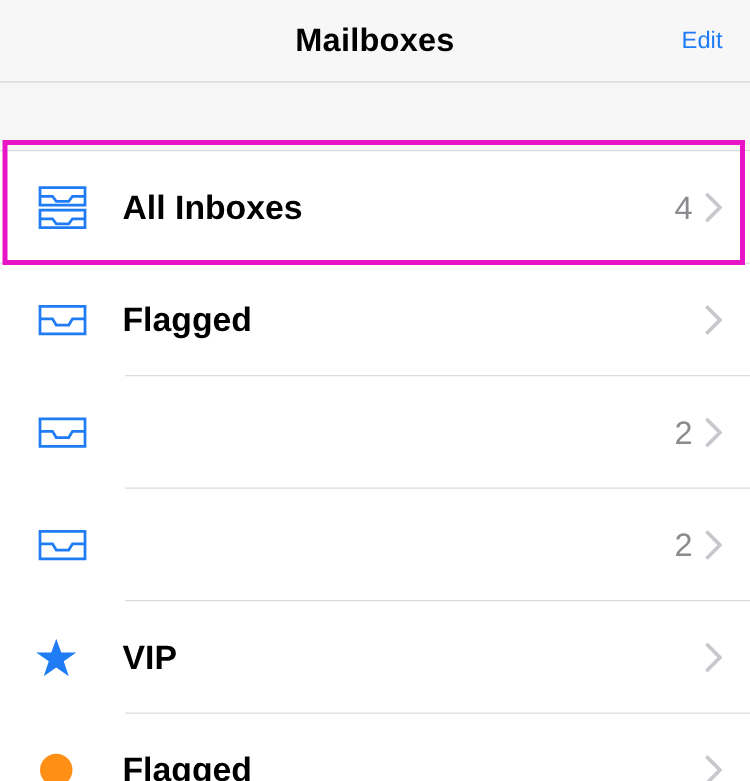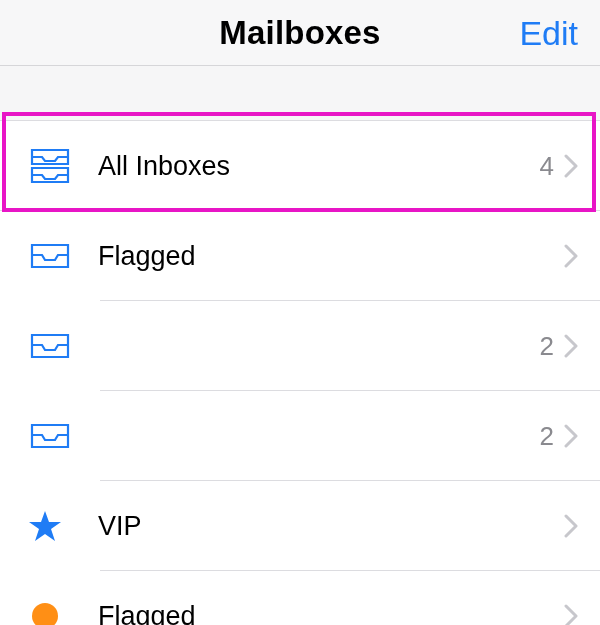--- a/index.html
+++ b/index.html
@@ -14,31 +14,31 @@
     .navbar {
       height: 66px;
       background: #f7f7f8;
       border-bottom: 1px solid #d6d6d9;
       position: relative;
       display: flex;
       align-items: center;
       justify-content: center;
     }
     .navbar-title {
-      font-size: 33px;
+      font-size: 26px;
       font-weight: 600;
       letter-spacing: 0.2px;
     }
     .edit-btn {
       position: absolute;
       right: 22px;
       top: 50%;
       transform: translateY(-50%);
       color: #1f7cf5;
-      font-size: 34px;
+      font-size: 19px;
       font-weight: 400;
       cursor: pointer;
       user-select: none;
     }
     .spacer { height: 54px; }
     .list {
       background: #fff;
       border-top: 1px solid #dcdce0;
     }
     .row {
@@ -52,21 +52,21 @@
     .row .icon-wrap {
       width: 76px;
       display: flex;
       align-items: center;
       justify-content: flex-start;
       padding-left: 6px;
     }
     .row .label {
       flex: 1;
       font-size: 27px;
-      font-weight: 400;
+      font-weight: 700;
     }
     .row .count {
       font-size: 26px;
       color: #8a8a8f;
       margin-right: 10px;
     }
     .row .chev {
       color: #c7c7cc;
       display: flex;
       align-items: center;

